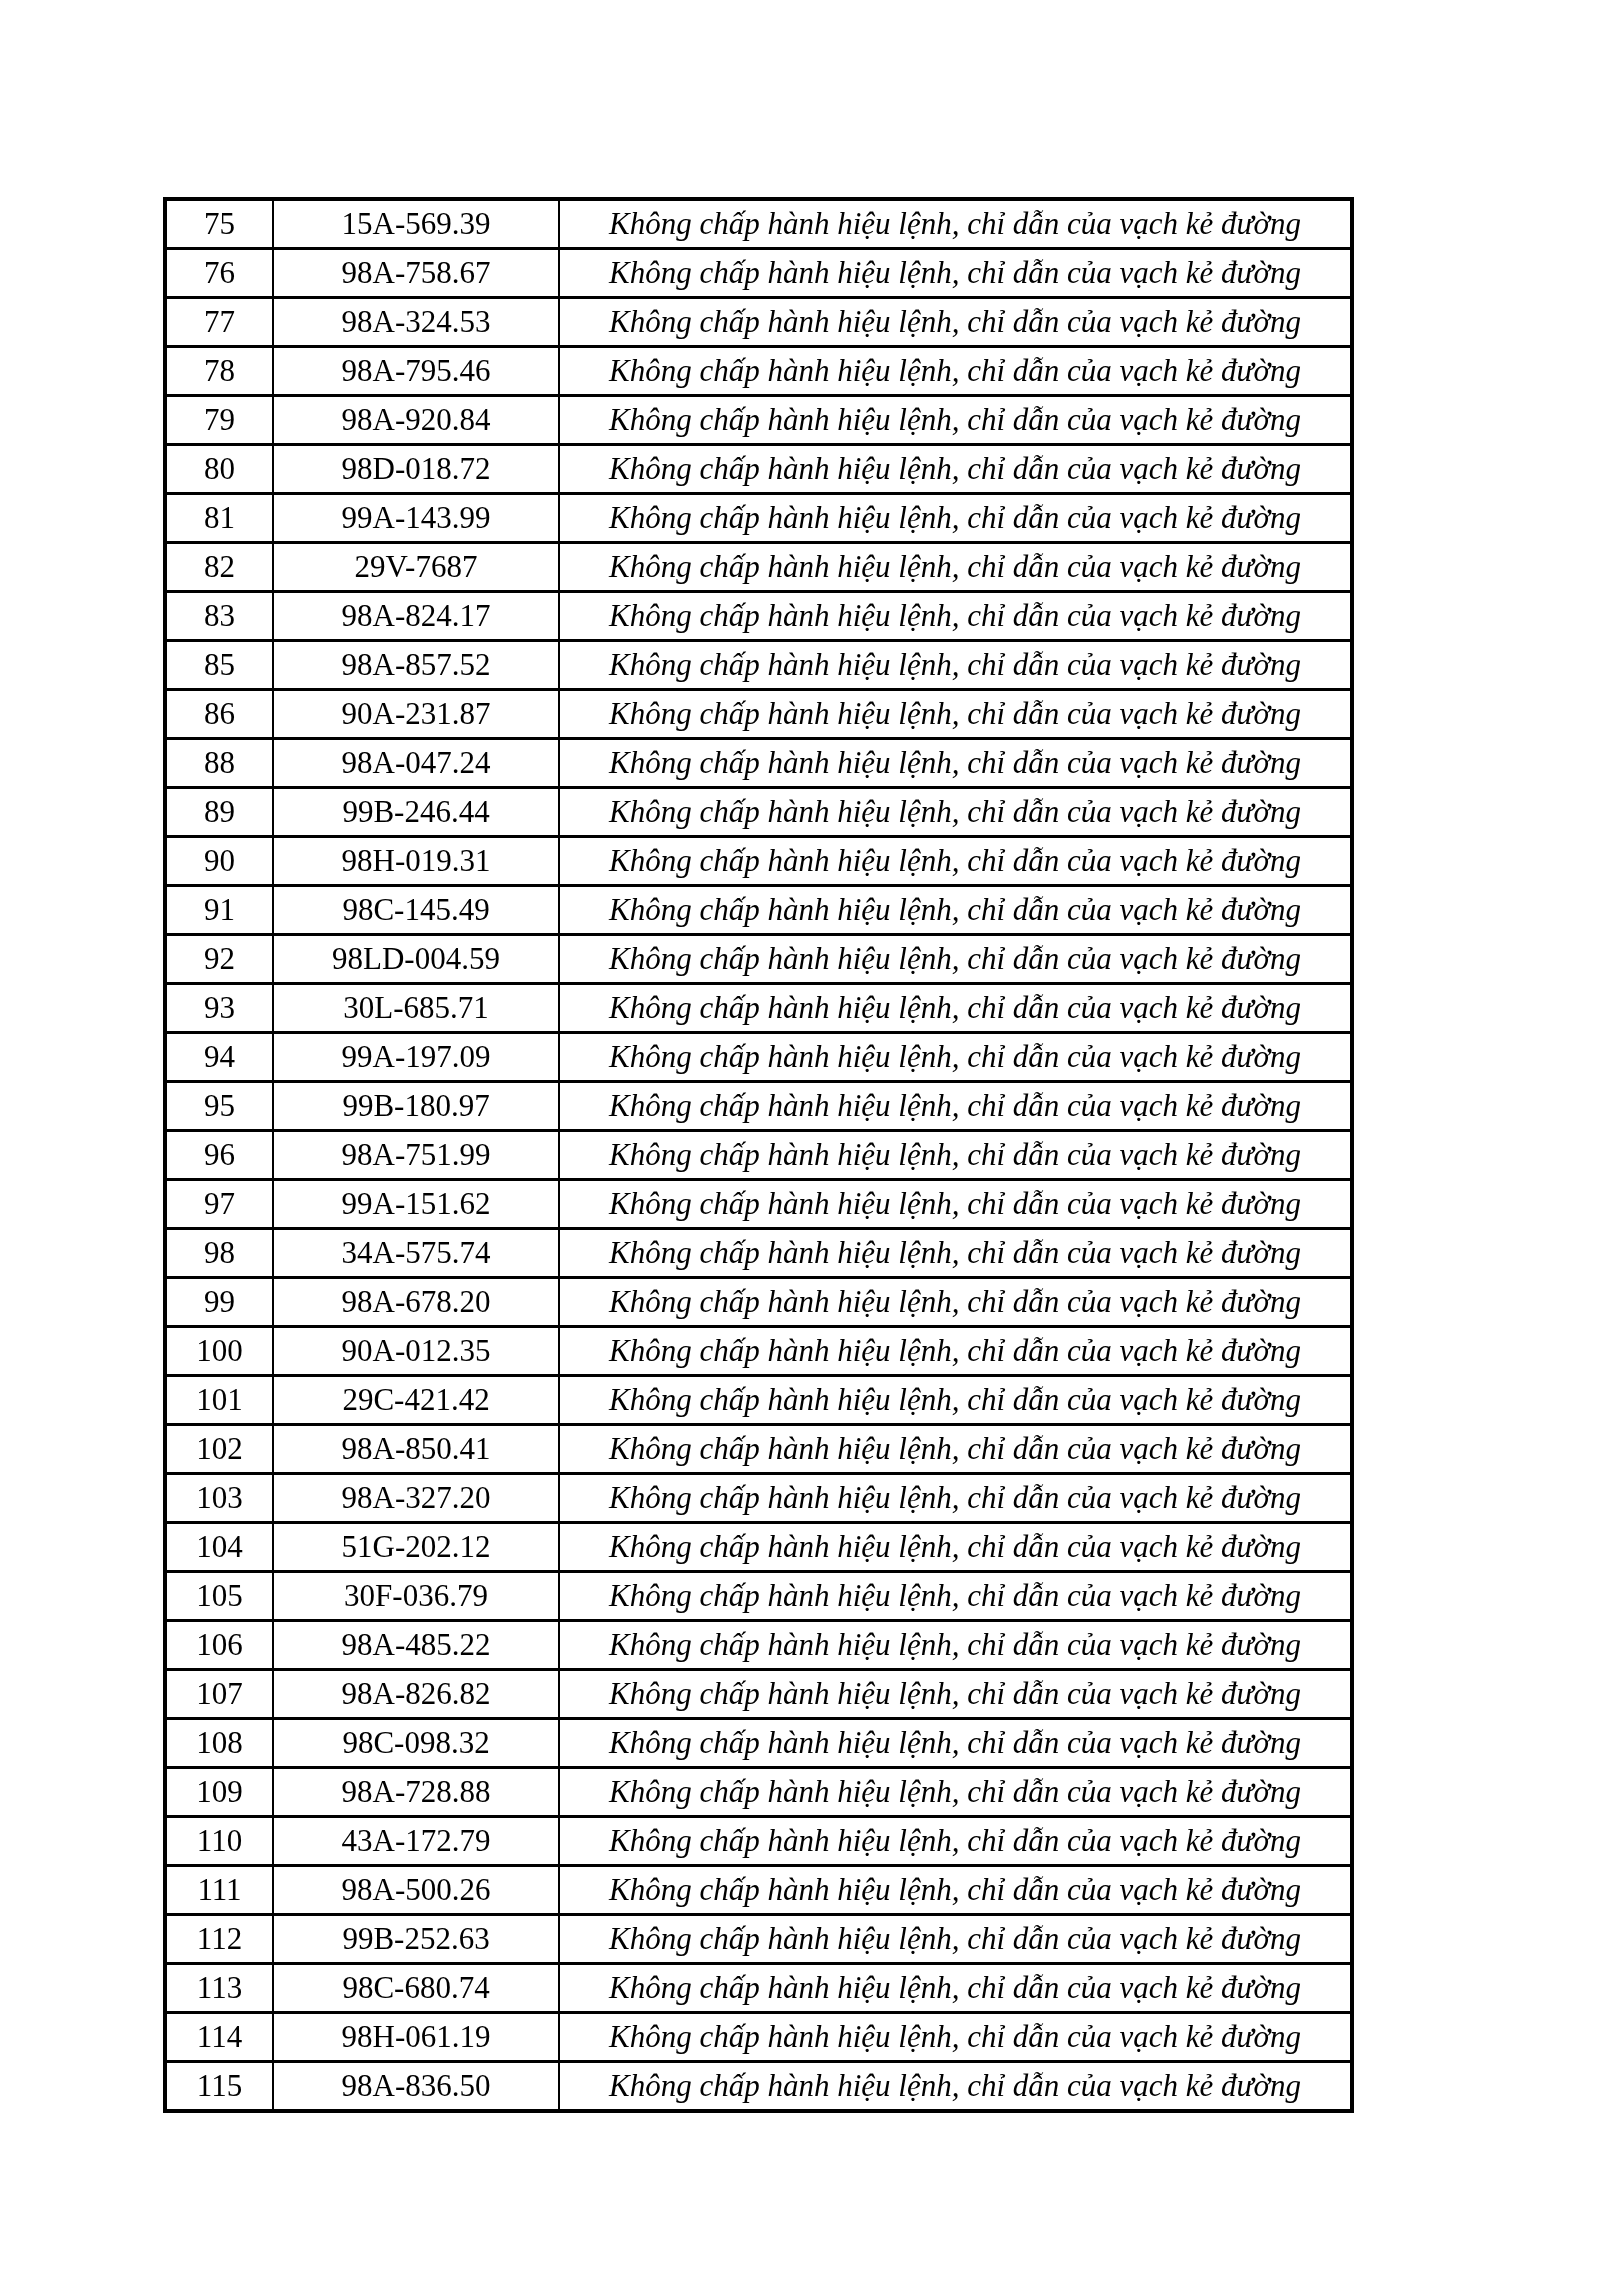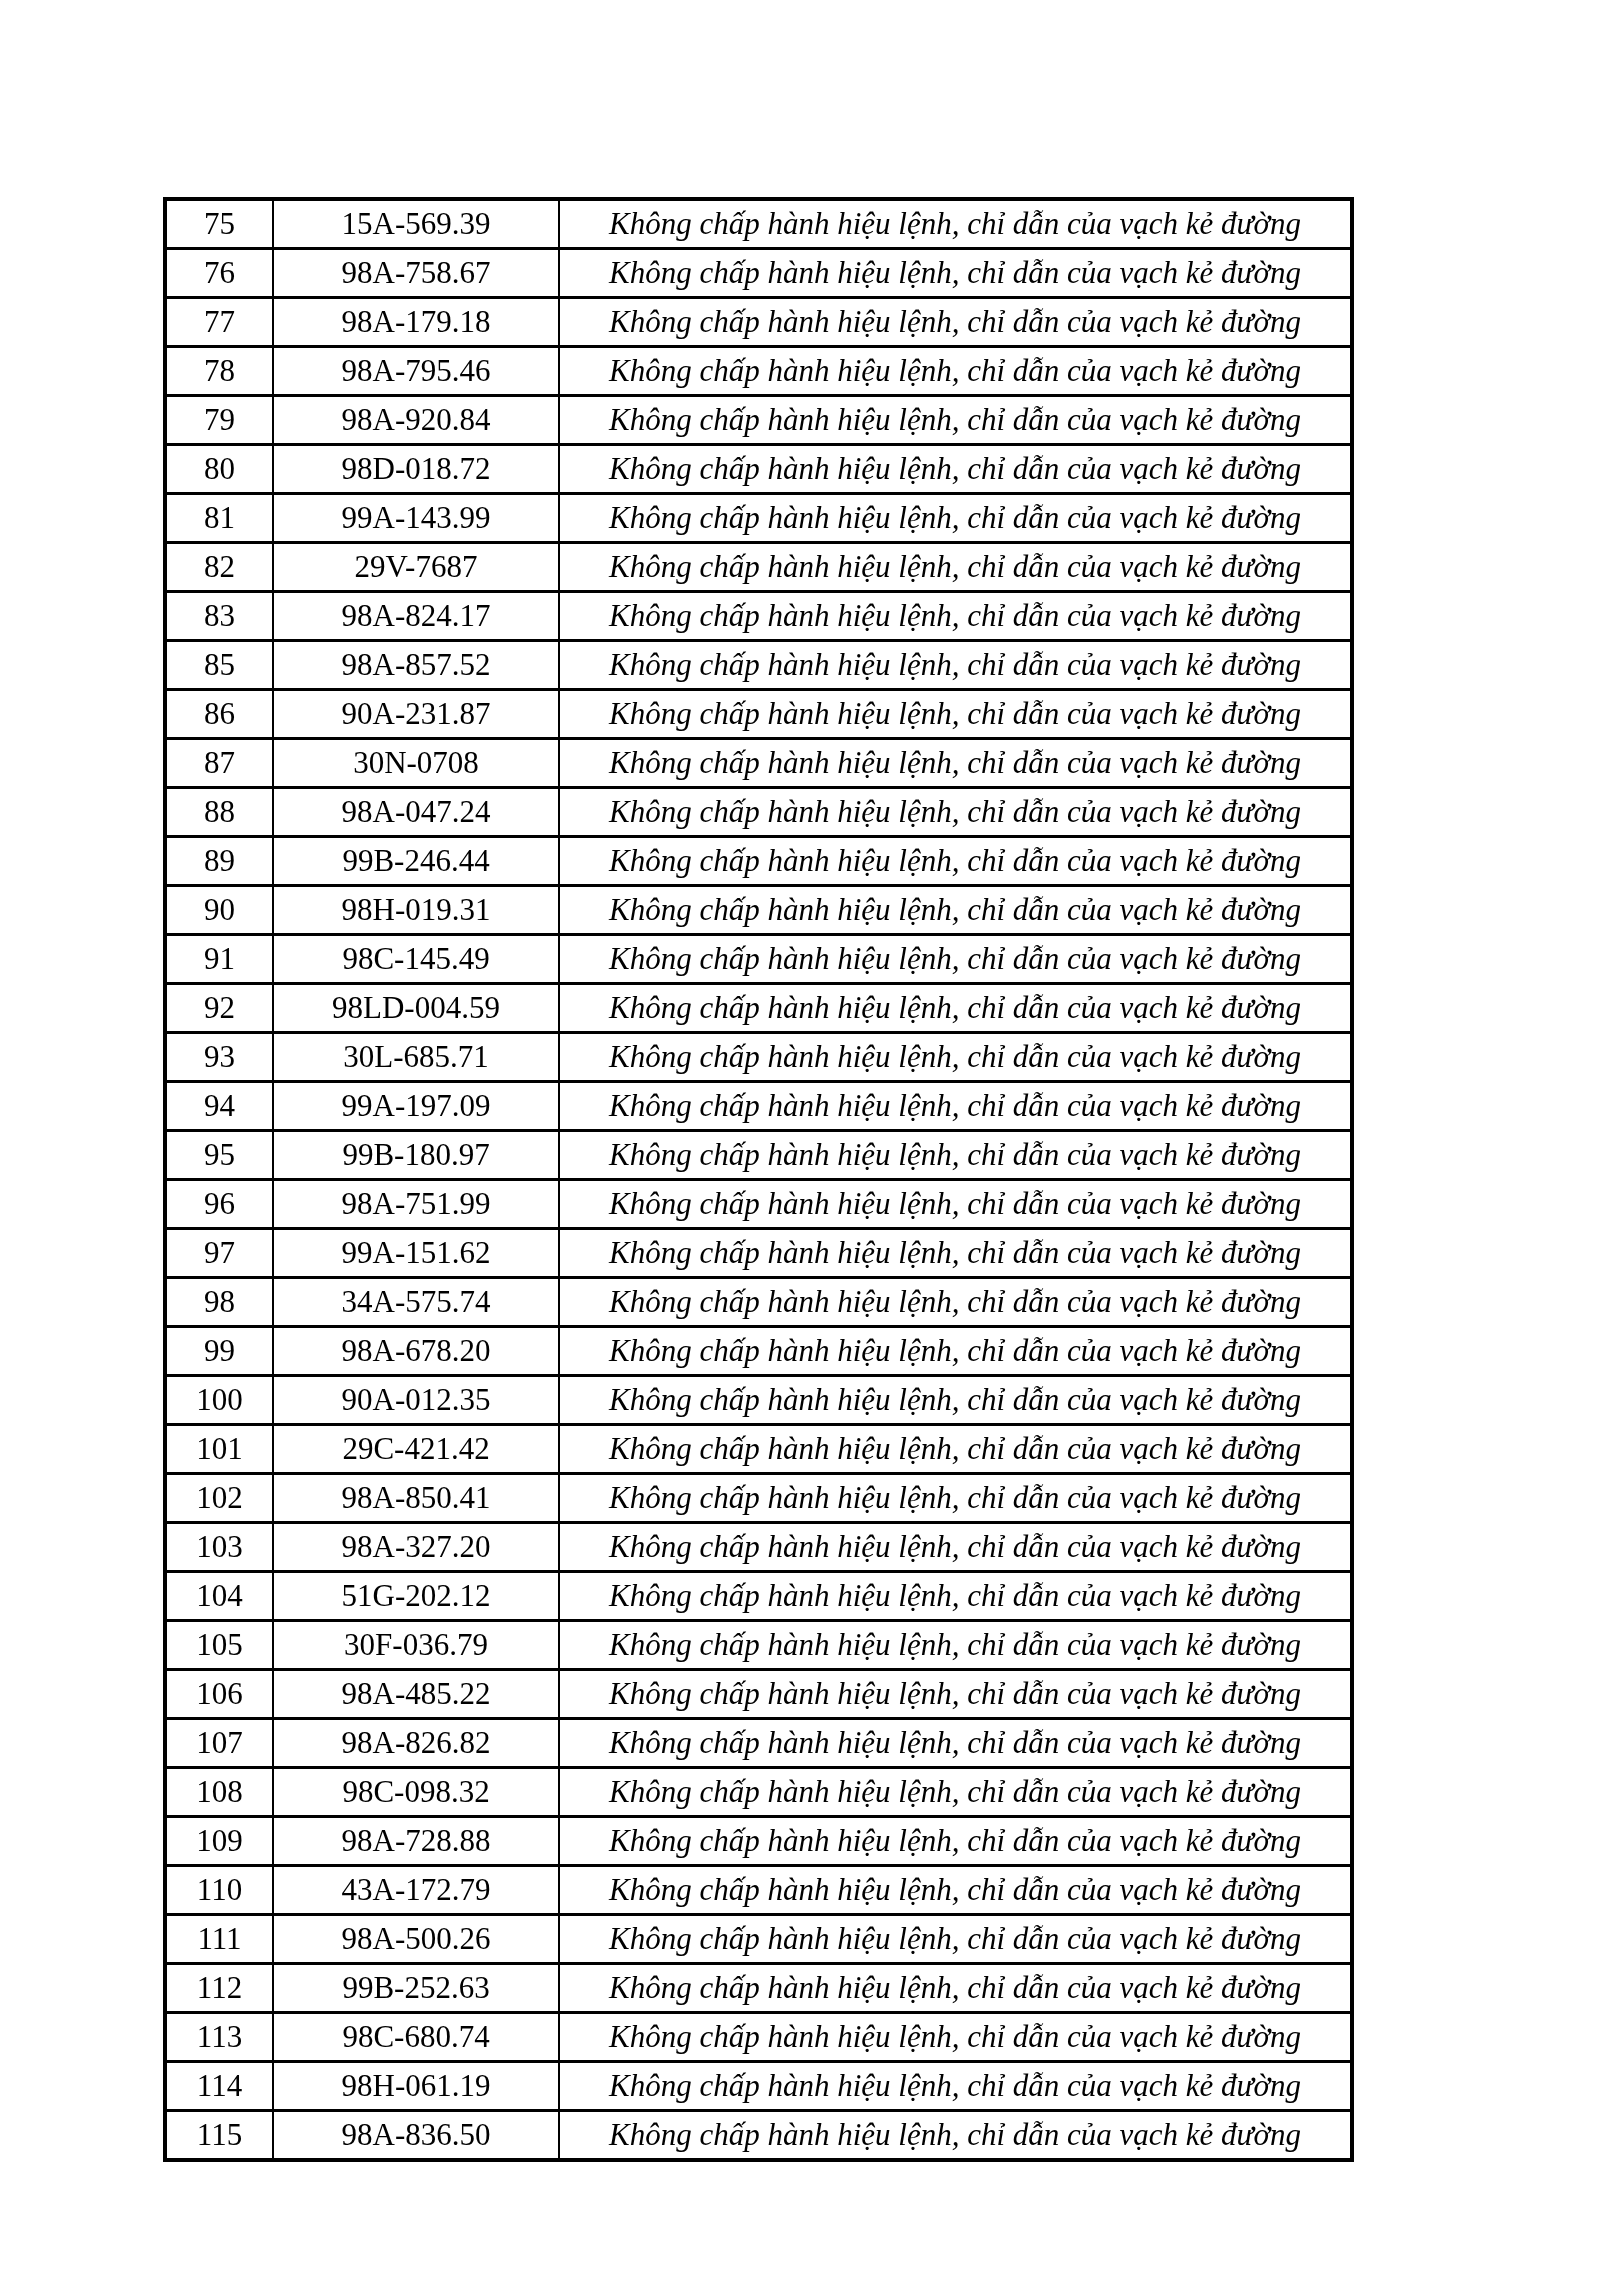--- a/index.html
+++ b/index.html
@@ -66,21 +66,21 @@
   </tr>
 
   <tr class="table-row">
     <td class="col-no">76</td>
     <td class="col-plate">98A-758.67</td>
     <td class="col-violation">Không chấp hành hiệu lệnh, chỉ dẫn của vạch kẻ đường</td>
   </tr>
 
   <tr class="table-row">
     <td class="col-no">77</td>
-    <td class="col-plate">98A-179.18</td>
+    <td class="col-plate">98A-324.53</td>
     <td class="col-violation">Không chấp hành hiệu lệnh, chỉ dẫn của vạch kẻ đường</td>
   </tr>
 
   <tr class="table-row">
     <td class="col-no">78</td>
     <td class="col-plate">98A-795.46</td>
     <td class="col-violation">Không chấp hành hiệu lệnh, chỉ dẫn của vạch kẻ đường</td>
   </tr>
 
   <tr class="table-row">
@@ -119,25 +119,20 @@
     <td class="col-plate">98A-857.52</td>
     <td class="col-violation">Không chấp hành hiệu lệnh, chỉ dẫn của vạch kẻ đường</td>
   </tr>
 
   <tr class="table-row">
     <td class="col-no">86</td>
     <td class="col-plate">90A-231.87</td>
     <td class="col-violation">Không chấp hành hiệu lệnh, chỉ dẫn của vạch kẻ đường</td>
   </tr>
 
-  <tr class="table-row">
-    <td class="col-no">87</td>
-    <td class="col-plate">30N-0708</td>
-    <td class="col-violation">Không chấp hành hiệu lệnh, chỉ dẫn của vạch kẻ đường</td>
-  </tr>
 
   <tr class="table-row">
     <td class="col-no">88</td>
     <td class="col-plate">98A-047.24</td>
     <td class="col-violation">Không chấp hành hiệu lệnh, chỉ dẫn của vạch kẻ đường</td>
   </tr>
 
   <tr class="table-row">
     <td class="col-no">89</td>
     <td class="col-plate">99B-246.44</td>

